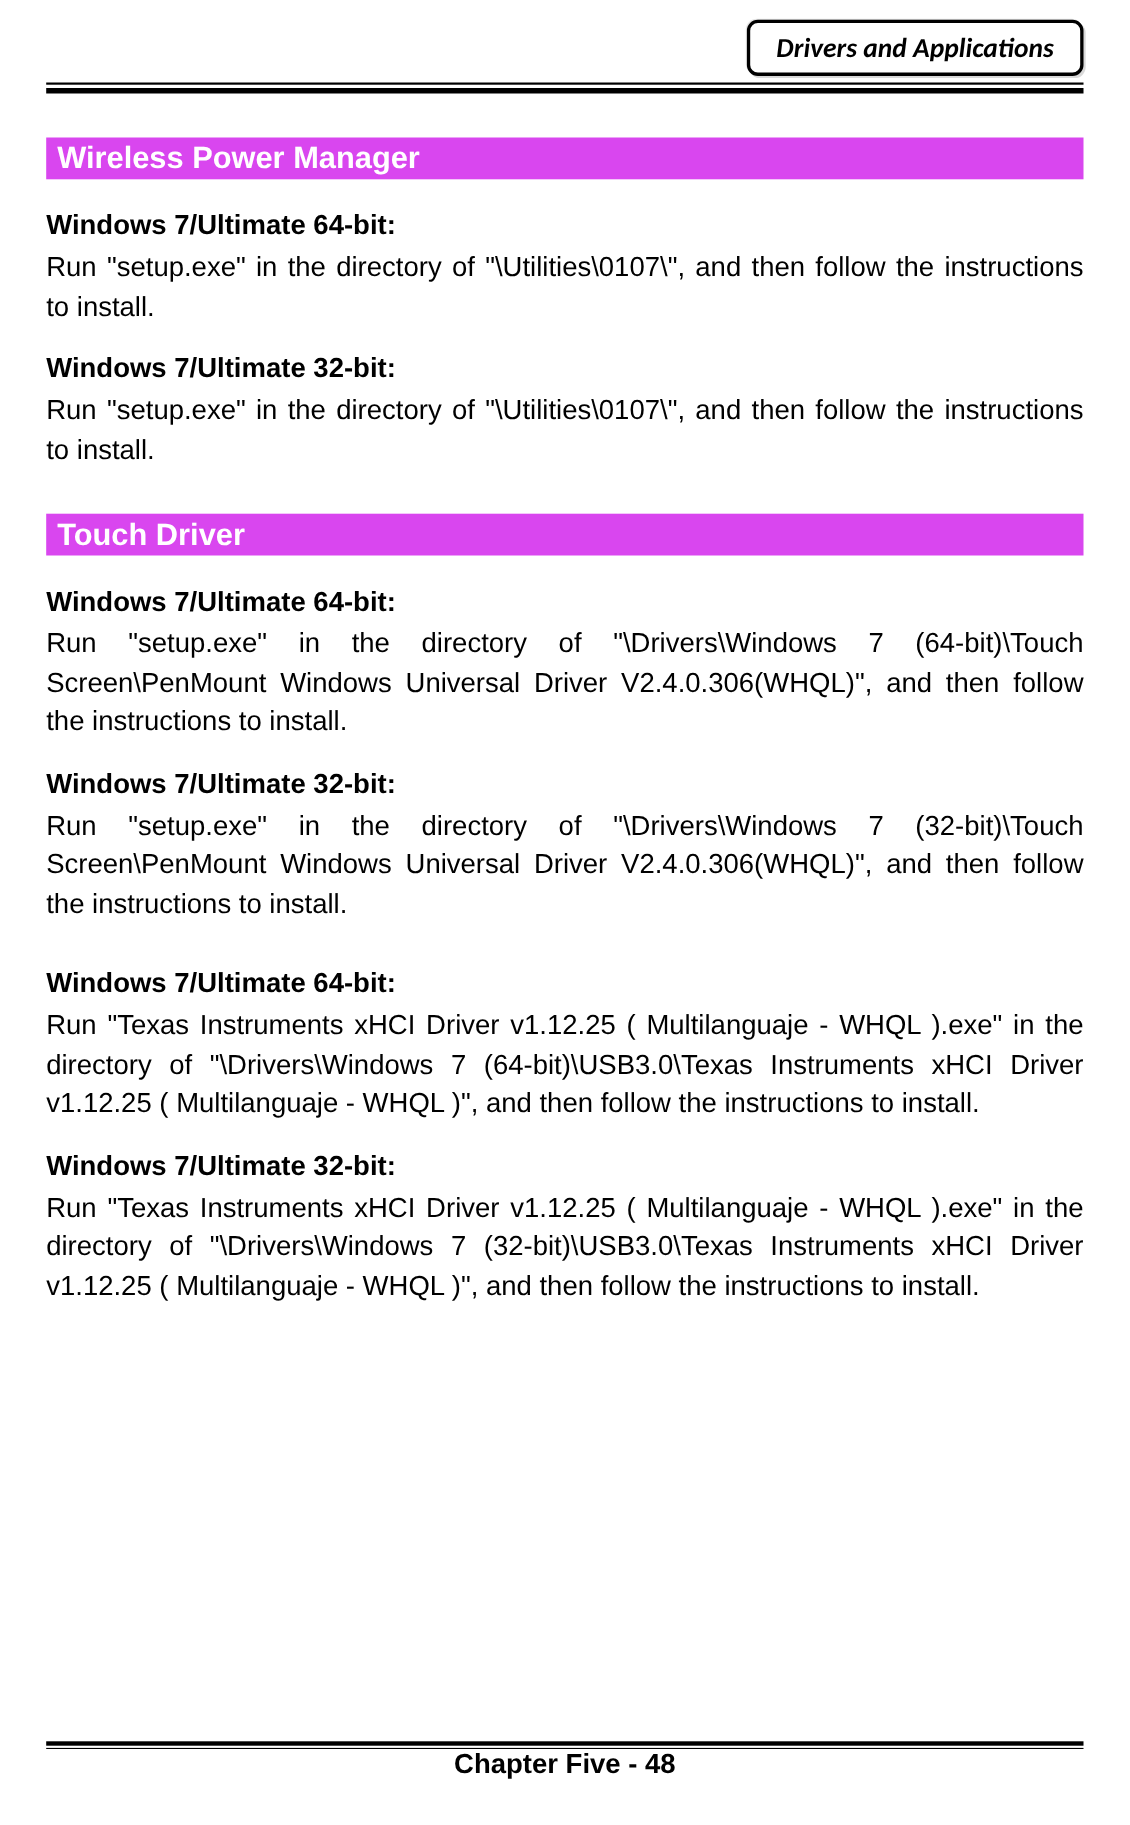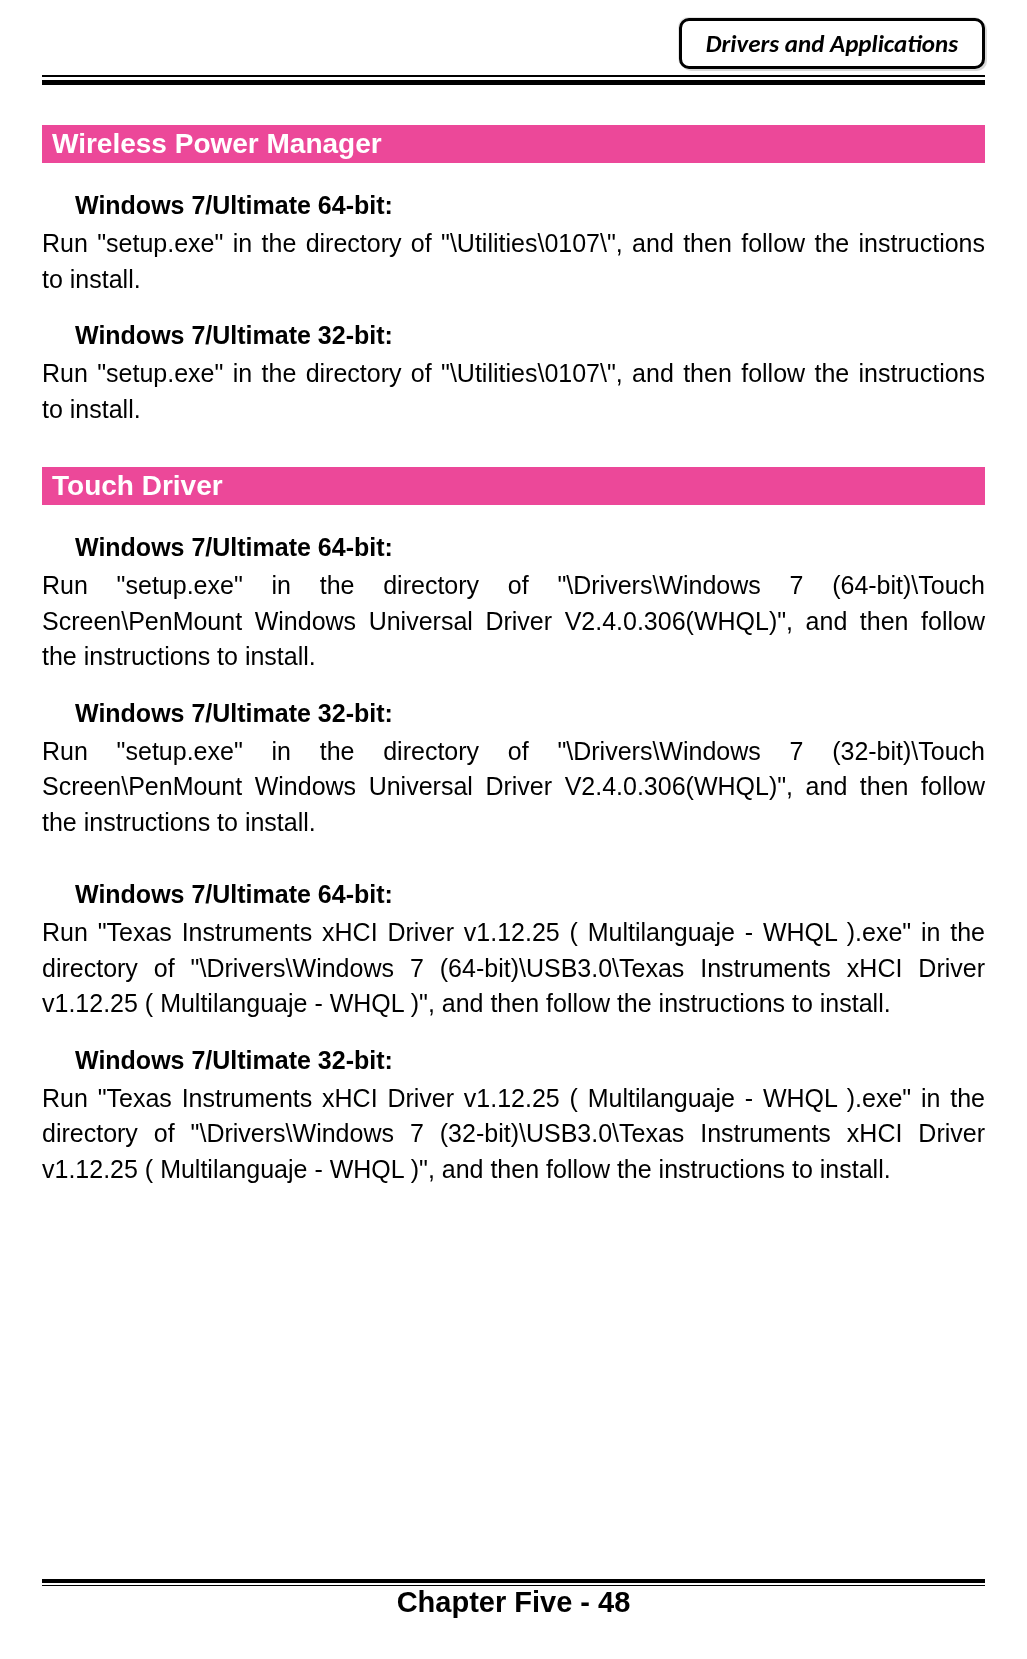--- a/index.html
+++ b/index.html
@@ -40,32 +40,31 @@
     }
     .top-rule-thick {
       margin: 3px 24px 0 24px;
       border: none;
       border-top: 5px solid #000;
     }
     .content {
       padding: 40px 24px 0 24px;
     }
     .section-bar {
-      background: #ec4899;
+      background: #d946ef;
       color: #fff;
       font-size: 28px;
       font-weight: bold;
       padding: 3px 0 3px 10px;
       margin-bottom: 28px;
     }
     .subheading {
       font-size: 25px;
       font-weight: bold;
       margin-bottom: 6px;
-      margin-left: 33px;
     }
     .body-text {
       font-size: 25px;
       text-align: justify;
       line-height: 1.42;
       margin-bottom: 24px;
     }
     .group {
       margin-bottom: 14px;
     }
@@ -83,21 +82,21 @@
       margin: 0 24px;
       border: none;
       border-top: 4px solid #000;
     }
     .footer-rule-thin {
       margin: 2px 24px 0 24px;
       border: none;
       border-top: 1px solid #000;
     }
     .footer-text {
-      font-size: 29px;
+      font-size: 25px;
       font-weight: bold;
     }
   </style>
 </head>
 <body>
 
 <div class="header-row">
   <div class="header-badge">Drivers and Applications</div>
 </div>
 <hr class="top-rule">

